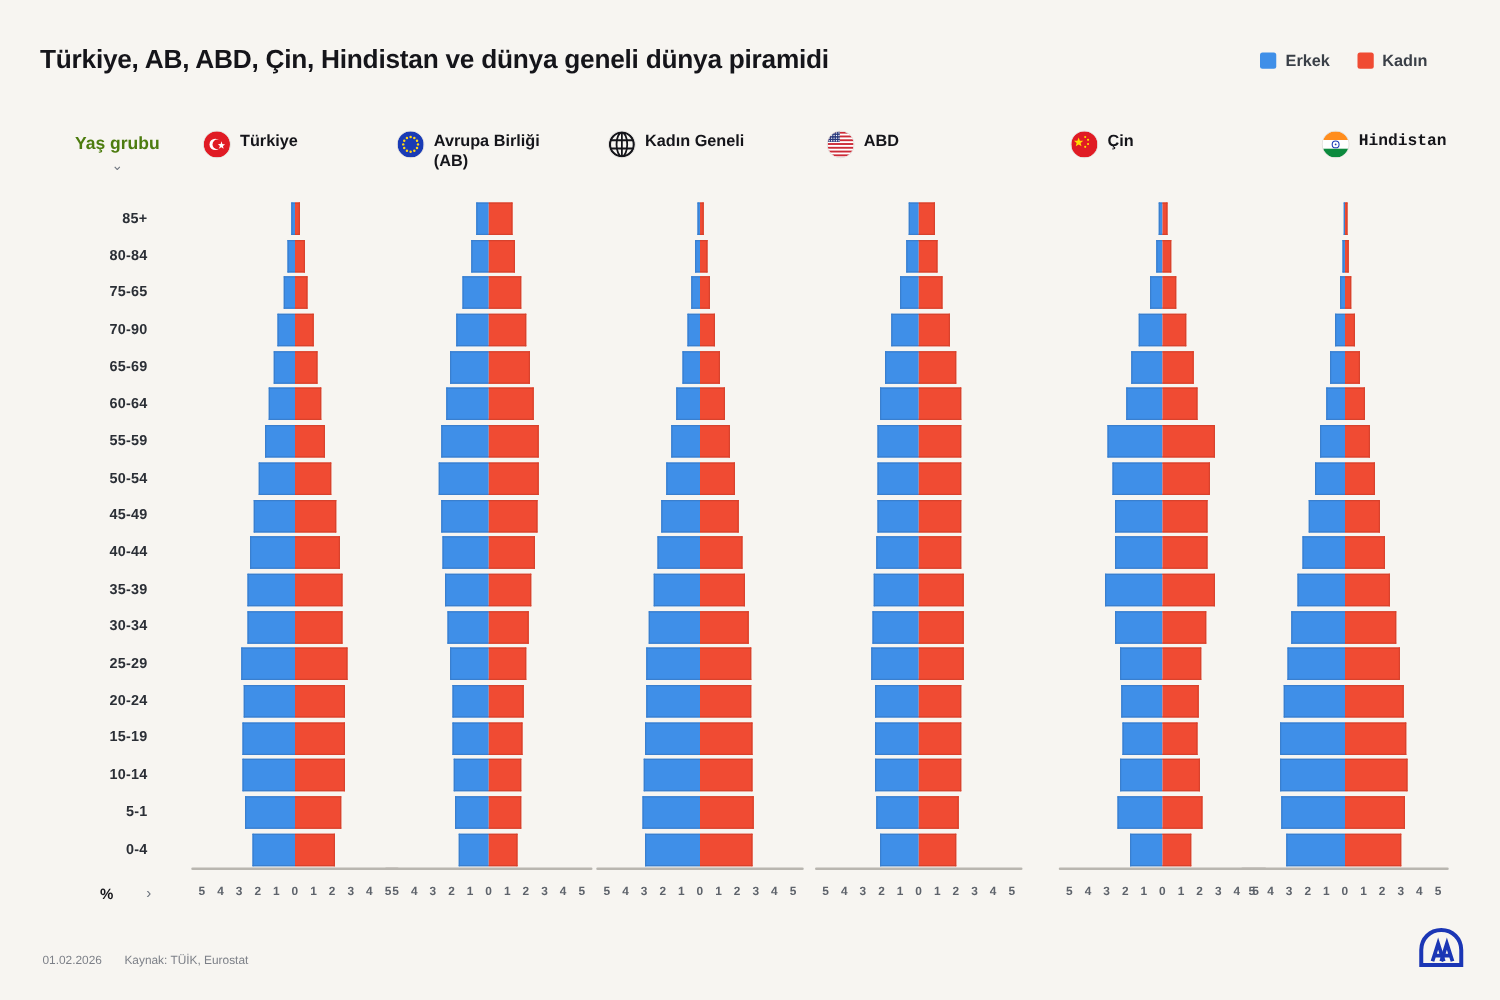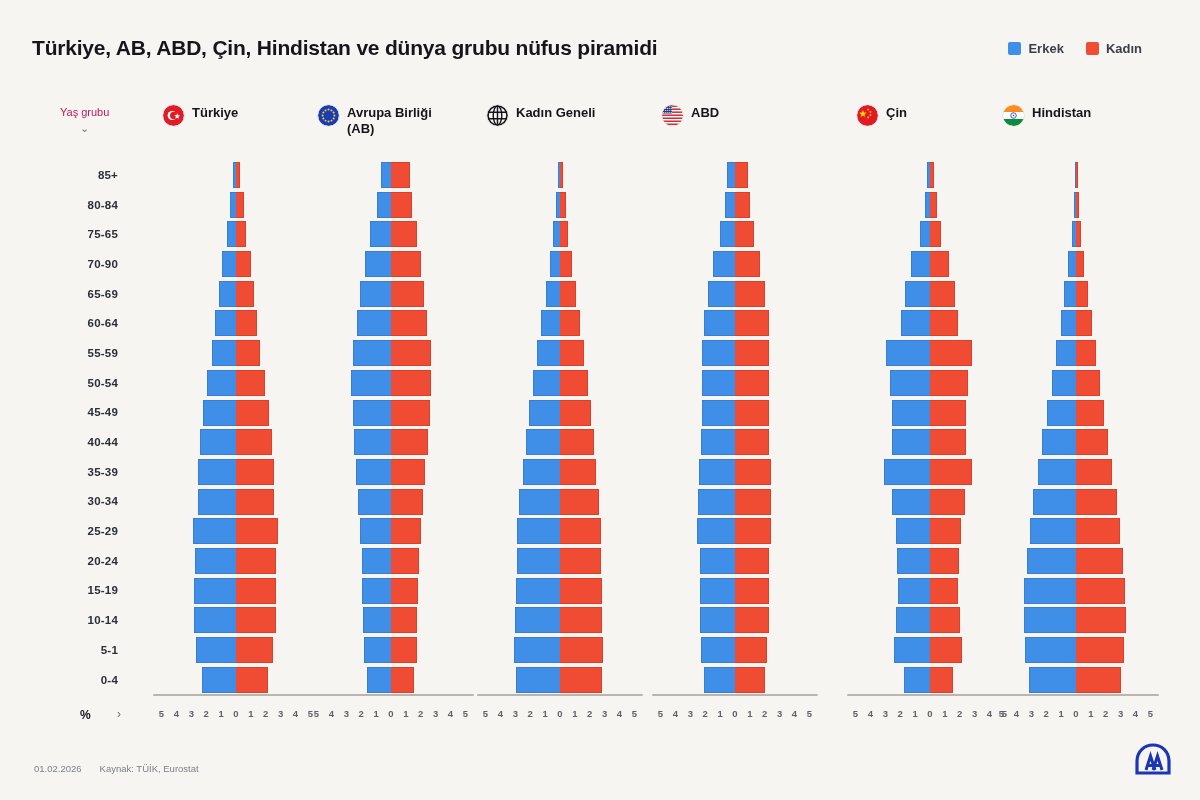--- a/index.html
+++ b/index.html
@@ -27,21 +27,21 @@
   .headers {
     position: absolute; left: 0; top: 100px; width: 1200px; height: 50px;
   }
   .hdr { position: absolute; display: flex; align-items: flex-start; gap: 8px; }
   .hdr-label { font-size: 13px; font-weight: bold; color: #15151a; line-height: 1.25; }
   .flag {
     width: 21px; height: 21px; border-radius: 50%;
     flex: 0 0 21px; overflow: hidden; position: relative;
     box-shadow: 0 0 0 0.5px rgba(0,0,0,0.12);
   }
-  .agecol-title { font-size: 11px; font-weight: normal; color: #be185d; }
+  .agecol-title { font-size: 14px; font-weight: bold; color: #4d7c0f; }
   .chev {
     font-size: 11px; color: #6c737d; text-align: center;
     margin-top: 4px; width: 100%;
   }
 
   .plot { position: absolute; left: 0; top: 160px; width: 1200px; height: 545px; }
 
   .ylabels { position: absolute; left: 62px; top: 0; width: 56px; }
   .ylabel {
     height: 29.7px; font-size: 11.5px; color: #2b2f36;
@@ -89,21 +89,21 @@
 
   .footer {
     position: absolute; left: 34px; bottom: 26px;
     display: flex; gap: 18px; font-size: 9.5px; color: #7d8088;
   }
   .aa-logo { position: absolute; right: 28px; bottom: 20px; }
 </style>
 </head>
 <body>
 
-<div class="title">Türkiye, AB, ABD, Çin, Hindistan ve dünya grubu nüfus piramidi</div>
+<div class="title">Türkiye, AB, ABD, Çin, Hindistan ve dünya geneli dünya piramidi</div>
 
 <div class="legend">
   <div class="legend-item">
     <span class="legend-swatch" style="background:#3f8fe8"></span>
     <span class="legend-label">Erkek</span>
   </div>
   <div class="legend-item">
     <span class="legend-swatch" style="background:#f04b33"></span>
     <span class="legend-label">Kadın</span>
   </div>
@@ -192,21 +192,21 @@
       <span class="flag"><svg viewBox="0 0 32 32" width="21" height="21">
           <circle cx="16" cy="16" r="16" fill="#e01b24"></circle>
           <path d="M9 7.5 l1.5 4 4.2 0.2 -3.3 2.6 1.1 4 -3.5-2.3 -3.5 2.3 1.1-4 -3.3-2.6 4.2-0.2 z" fill="#ffde00"></path>
           <circle cx="17" cy="7" r="1.3" fill="#ffde00"></circle>
           <circle cx="20.5" cy="10.5" r="1.3" fill="#ffde00"></circle>
           <circle cx="20.5" cy="15.5" r="1.3" fill="#ffde00"></circle>
           <circle cx="17" cy="19" r="1.3" fill="#ffde00"></circle>
         </svg></span>
       <span class="hdr-label">Çin</span>
     </div>
-    <div class="hdr" style="left: 1003px; top: 5px;">
+    <div class="hdr" style="left: 1058px; top: 5px; font-family: Liberation Mono, monospace;">
       <span class="flag"><svg viewBox="0 0 32 32" width="21" height="21">
           <clipPath id="inc">
             <circle cx="16" cy="16" r="16"></circle>
           </clipPath>
           <g clip-path="url(#inc)">
             <rect x="0" y="0" width="32" height="10.7" fill="#ff8d1e"></rect>
             <rect x="0" y="10.7" width="32" height="10.6" fill="#fff"></rect>
             <rect x="0" y="21.3" width="32" height="10.7" fill="#0c8a3e"></rect>
             <circle cx="16" cy="16" r="4.2" fill="none" stroke="#1a3bb5" stroke-width="1.3"></circle>
             <circle cx="16" cy="16" r="1.1" fill="#1a3bb5"></circle>

